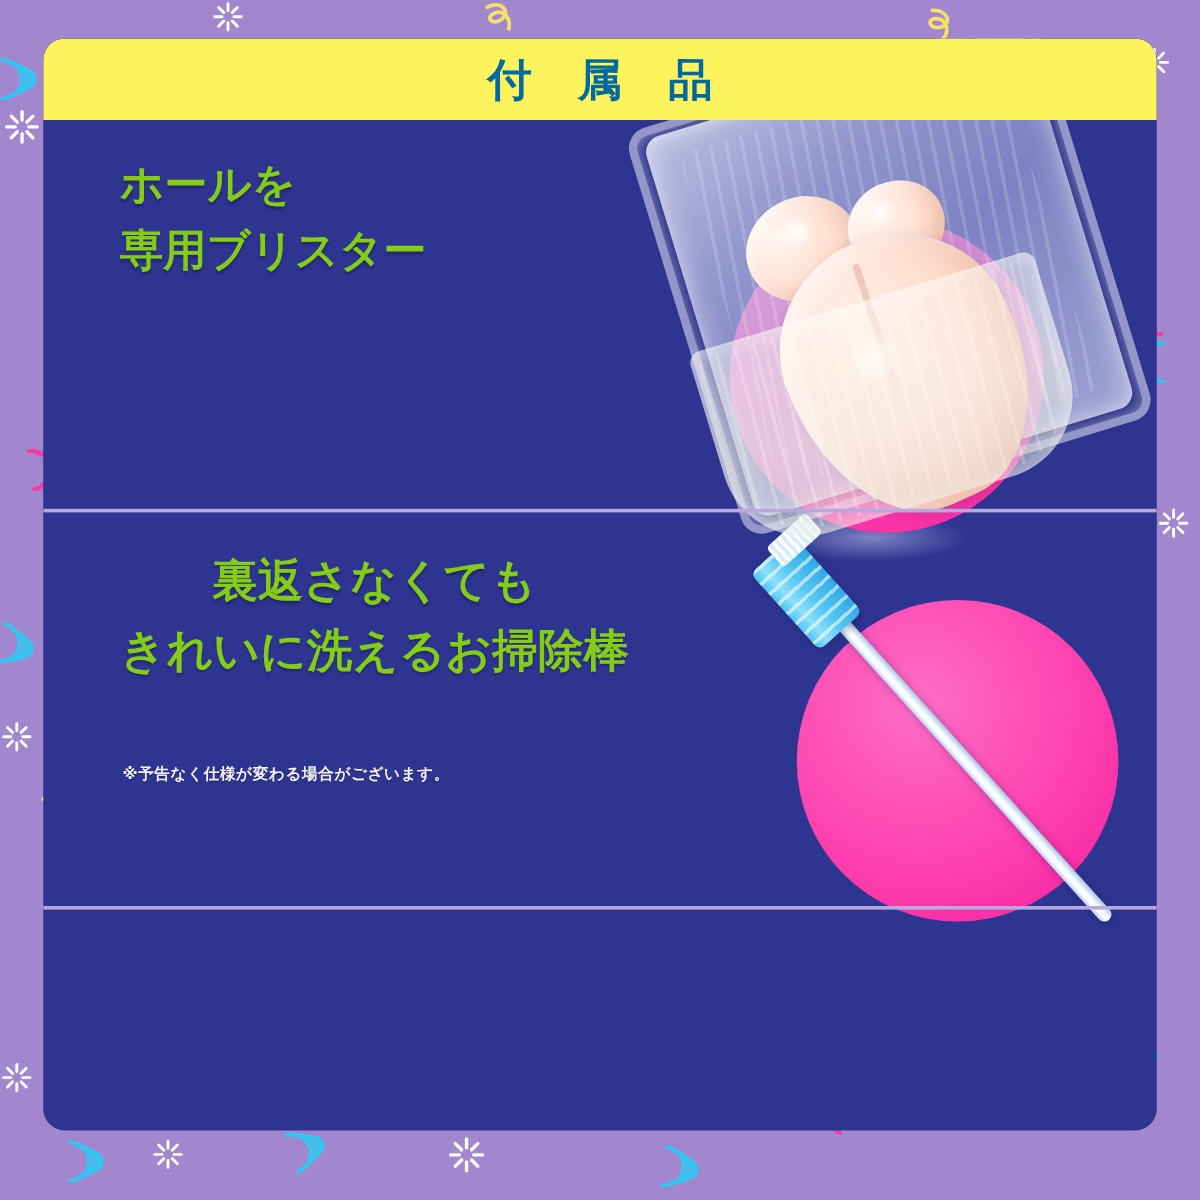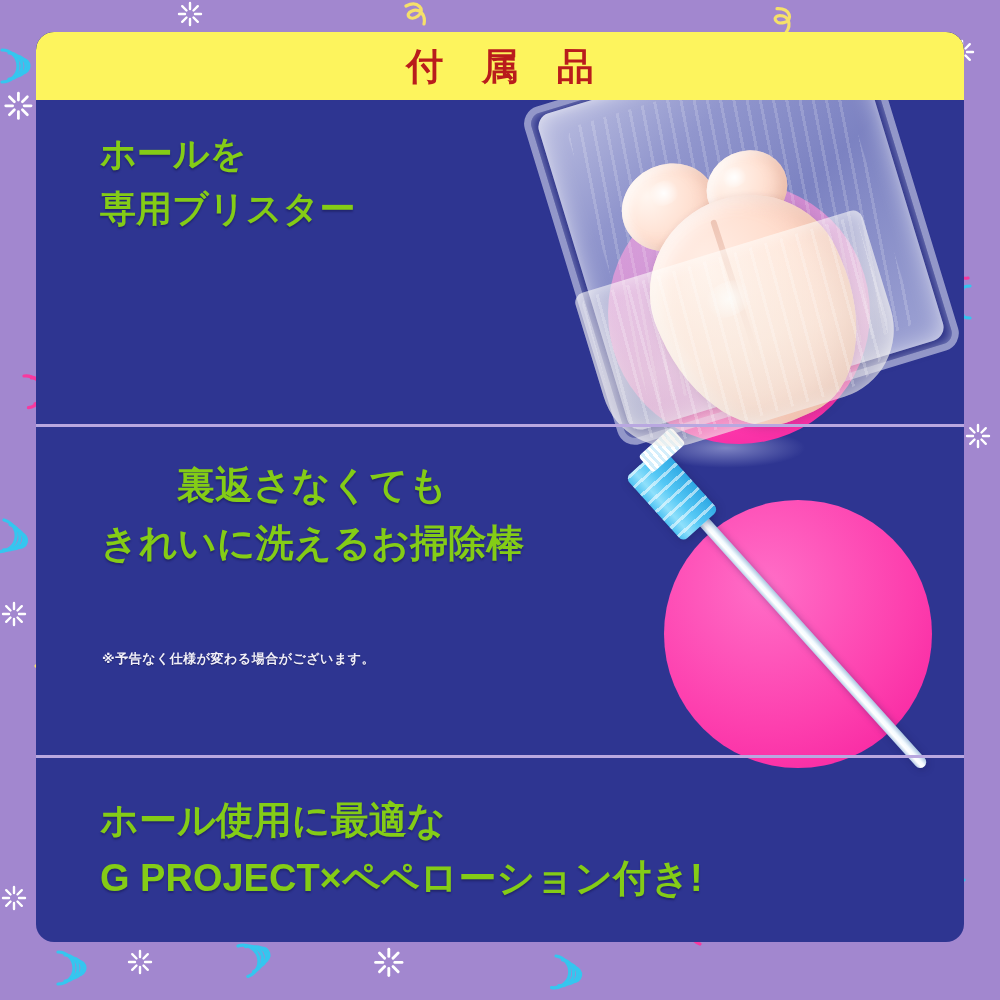--- a/index.html
+++ b/index.html
@@ -28,21 +28,21 @@
   .banner {
     position:absolute; left:0; top:0;
     width:100%; height:68px;
     background:#fdf45d;
     display:flex; align-items:center; justify-content:center;
     z-index:6;
     border-top-left-radius:18px;
     border-top-right-radius:18px;
   }
   .banner-title {
-    color:#b91c1c;
+    color:#0369a1;
     font-size:37px;
     font-weight:bold;
     letter-spacing:14px;
     text-indent:14px;
     line-height:1;
   }
 
   
   .row { position:absolute; left:0; width:100%; }
   #row1 { top:68px;  height:325px; }
@@ -72,21 +72,21 @@
     color:#f2f0f8;
     font-size:13px;
     font-weight:bold;
     white-space:nowrap;
     letter-spacing:.5px;
     text-shadow:0 1px 1px rgba(20,20,70,.5);
   }
 
   #t1 { left:64px; top:95px;  }
   #t2 { left:64px; top:425px;text-align:center; }
-  #t2note { left:66px; top:618px; }
+  #t2note { left:66px; top:604px; }
   #t3 { left:64px; top:760px; }
 
   
   .pink-circle {
     position:absolute; border-radius:50%;
     background:radial-gradient(circle at 38% 32%, #ff6ec7 0%, #fd3fae 58%, #f51c9c 100%);
   }
   #pinkA { width:262px; height:262px; left:572px; top:150px; z-index:3; }
 
   .blister {
@@ -348,18 +348,14 @@
     <div>裏返さなくても</div>
     <div>きれいに洗えるお掃除棒</div>
   </div>
 
   <div class="txt note" id="t2note">※予告なく仕様が変わる場合がございます。</div>
 
   <div class="divider" id="div2"></div>
 
   <div class="row" id="row3"></div>
 
-  <div class="txt hl s3" id="t3">
-    <div>ホール使用に最適な</div>
-    <div>G PROJECT×ペペローション付き!</div>
-  </div>
 
 </div>
 
 </body></html>

